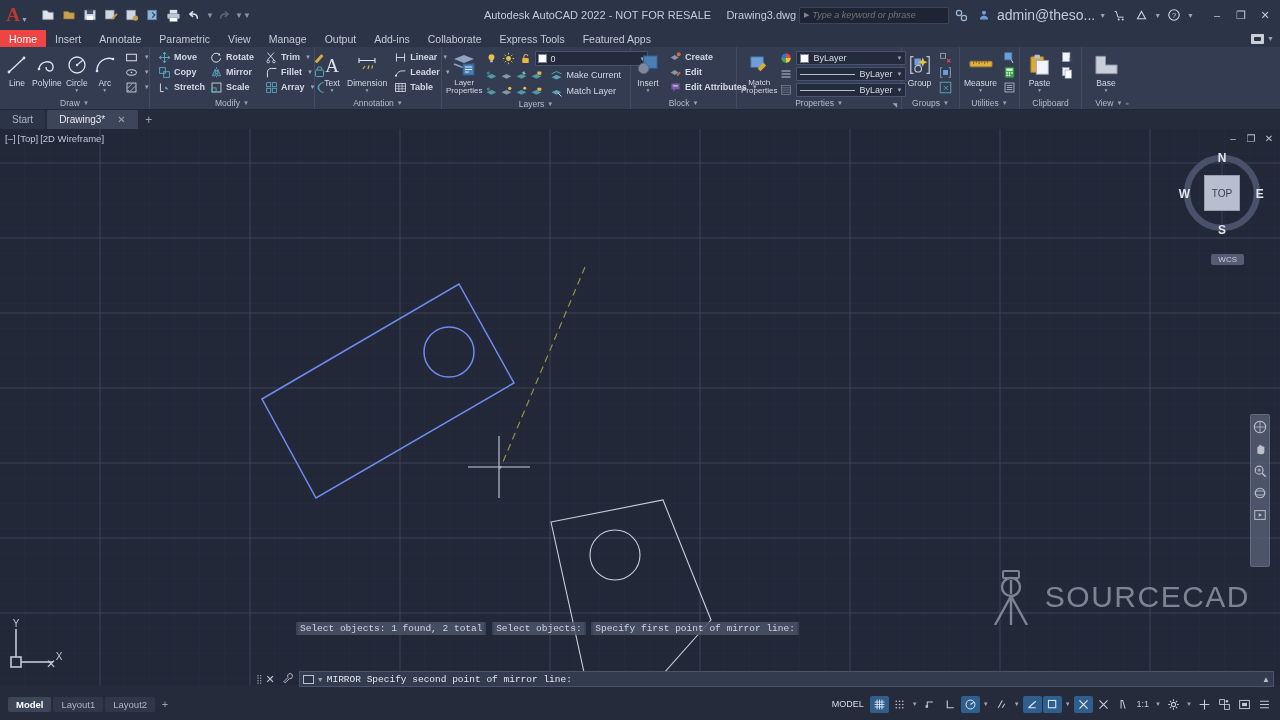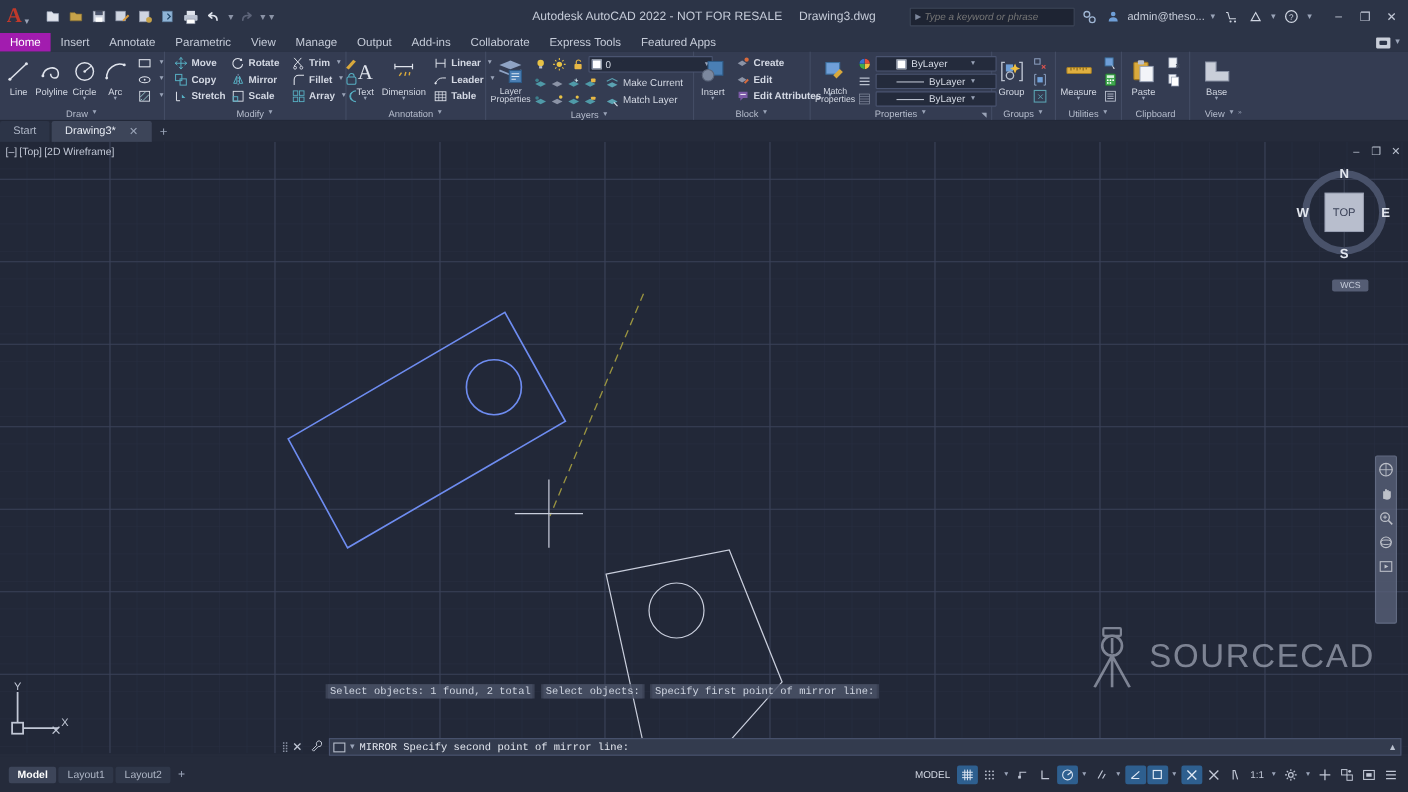--- a/index.html
+++ b/index.html
@@ -44,33 +44,33 @@
     width: 150px; height: 17px; background: #1e2433; border: 1px solid #3c4558;
     display: flex; align-items: center; padding: 0 4px; border-radius: 1px;
   }
   .search-caret { color:#7d879c; font-size:7px; margin-right:3px;}
   .search-box input {
     background: transparent; border: 0; outline: 0; width: 100%;
     color: #7d879c; font-size: 9px; font-style: italic;
     font-family: "Liberation Sans", sans-serif;
   }
   .tb-icon { width:18px;height:18px;display:flex;align-items:center;justify-content:center;color:#b9c0ce;font-size:11px;}
-  .user-label { font-size:10px;color:#c5cbd8; }
+  .user-label { font-size:14px;color:#c5cbd8; }
   .caretmini { font-size:7px; color:#9aa4b8; }
   .wincontrols { display:flex; align-items:center; gap:2px; margin-left:8px;}
   .wc { width:22px;height:18px;display:flex;align-items:center;justify-content:center;color:#c2c8d6;font-size:11px;}
 
   
   .ribbon-tabs {
     position: absolute; top: 30px; left: 0; width: 1280px; height: 17px;
     background: #2c3447; display: flex; align-items: stretch;
     font-size: 10.5px; color: #c5cbd8;
   }
   .rtab { padding: 0 9px; display: flex; align-items: center; height: 17px; cursor: default; }
-  .rtab.active { background: #a21caf; color: #ffffff; }
+  .rtab.active { background: #ef4444; color: #ffffff; }
   .tabs-right { margin-left: auto; display:flex; align-items:center; padding-right:6px; gap:3px;}
   .mini-box { width:13px;height:10px;background:#c9ced9; border-radius:1px; position:relative;}
   .mini-box::after{content:'';position:absolute;left:3px;top:3px;width:7px;height:4px;background:#2c3447;border-radius:1px;}
 
   
   .ribbon {
     position: absolute; top: 47px; left: 0; width: 1280px; height: 63px;
     background: #343c52;
     display: flex; align-items: stretch;
     border-bottom: 1px solid #222838;
@@ -103,21 +103,21 @@
     width:113px;height:15px;background:#242b3c;border:1px solid #4a5470;
     display:flex;align-items:center;padding:0 2px;gap:3px;border-radius:1px;
   }
   .layer-combo .txt { font-size:9px;color:#d6dbe6;}
   .layer-combo .cb-caret{margin-left:auto;font-size:6px;color:#9aa4b8;}
   .swatch { width:9px;height:9px;background:#fff;border:1px solid #7d879c;}
 
   
   .prop-combo {
     width:110px;height:14px;background:#242b3c;border:1px solid #4a5470;
-    display:flex;align-items:center;padding:0 18px;gap:4px;border-radius:1px;
+    display:flex;align-items:center;padding:0 3px;gap:4px;border-radius:1px;
   }
   .prop-combo .txt{font-size:9px;color:#d6dbe6;}
   .prop-combo .cb-caret{margin-left:auto;font-size:6px;color:#9aa4b8;}
   .lineprev{flex:1;height:1px;background:#b9c0ce;}
 
   
   .doctabs {
     position: absolute; top: 110px; left: 0; width: 1280px; height: 19px;
     background: #252b3b; display: flex; align-items: flex-end;
   }

